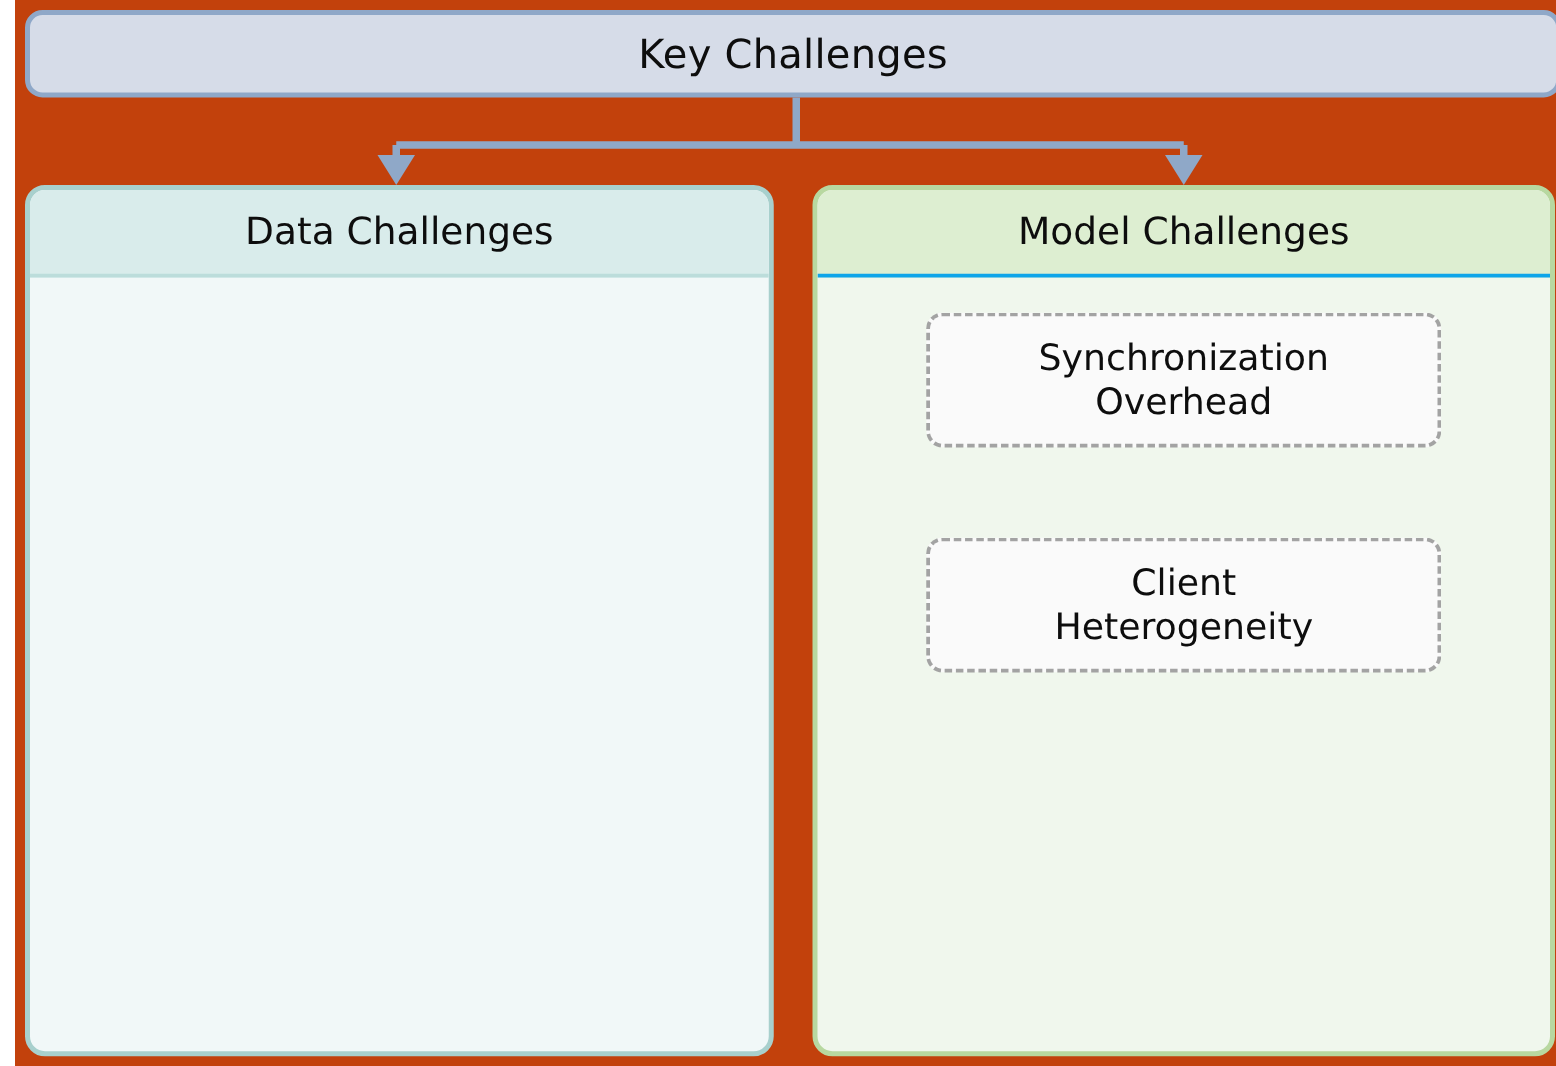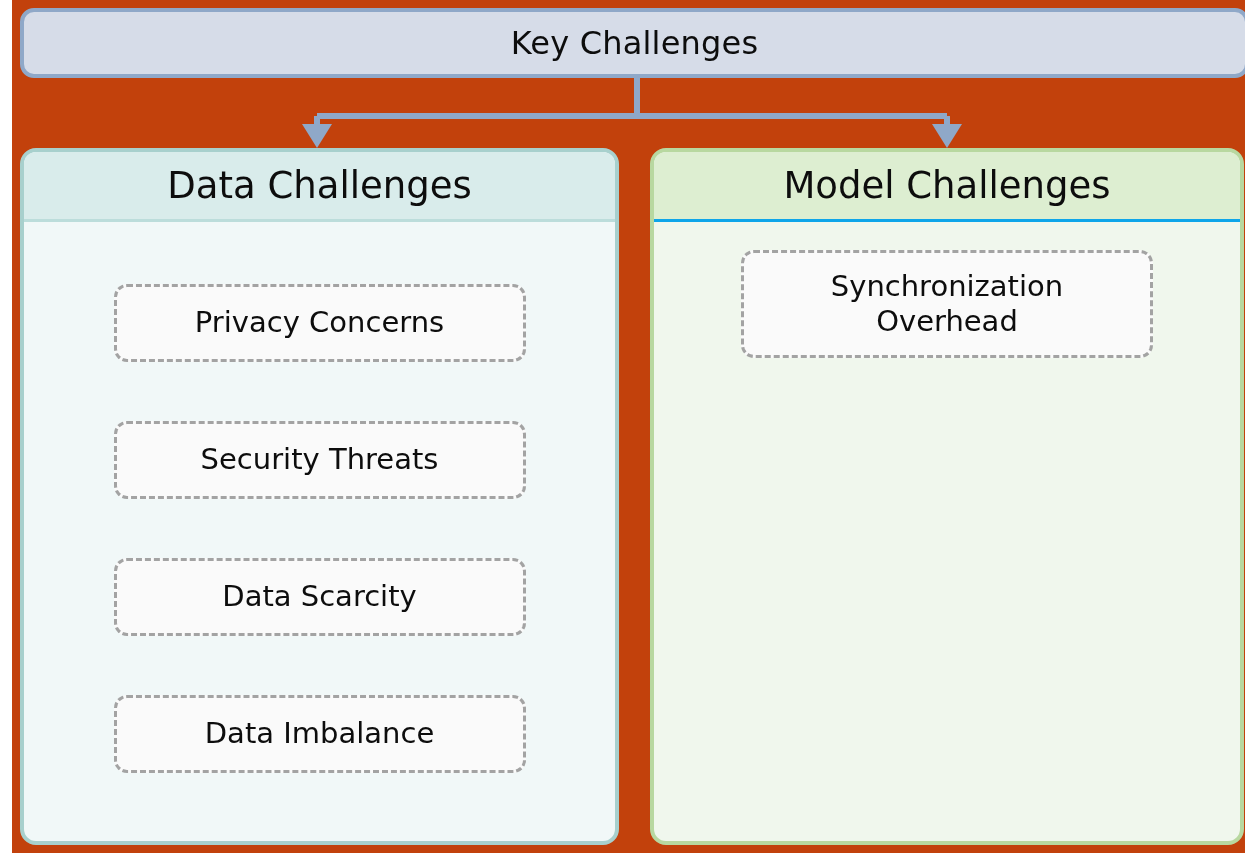--- a/index.html
+++ b/index.html
@@ -89,21 +89,21 @@
   }
   .branch-panel.left .branch-header {
     background: #d9eceb;
     border-bottom: 3px solid #bcdddb;
   }
   .branch-panel.right .branch-header {
     background: #ddeed1;
     border-bottom: 3px solid #0ea5e9;
   }
   .branch-header-label {
-    font-size: 37px;
+    font-size: 30px;
     color: #0d0d0d;
     line-height: 1;
   }
 
   .branch-body {
     flex: 1 1 auto;
     position: relative;
     display: flex;
     flex-direction: column;
     align-items: center;
@@ -163,50 +163,35 @@
 
     <polygon points="290,124 320,124 305,148" fill="#8fa8c8"></polygon>
 
     <polygon points="920,124 950,124 935,148" fill="#8fa8c8"></polygon>
   </svg>
 
   <div class="branch-panel left">
     <div class="branch-header">
       <span class="branch-header-label">Data Challenges</span>
     </div>
-    <div class="branch-body">
-
-      <div class="leaf-item single-line">
-        <span class="leaf-item-label">Privacy Concerns</span>
-      </div>
-
-      <div class="leaf-item single-line">
-        <span class="leaf-item-label">Security Threats</span>
-      </div>
-
-      <div class="leaf-item single-line">
-        <span class="leaf-item-label">Data Scarcity</span>
-      </div>
-
-      <div class="leaf-item single-line">
-        <span class="leaf-item-label">Data Imbalance</span>
-      </div>
-
-    </div>
   </div>
 
   <div class="branch-panel right">
     <div class="branch-header">
       <span class="branch-header-label">Model Challenges</span>
     </div>
     <div class="branch-body">
 
       <div class="leaf-item two-line">
         <span class="leaf-item-label">Synchronization
 Overhead</span>
       </div>
 
+      <div class="leaf-item two-line">
+        <span class="leaf-item-label">Client
+Heterogeneity</span>
+      </div>
 
 
     </div>
   </div>
 
 </div>
 
 </body></html>

